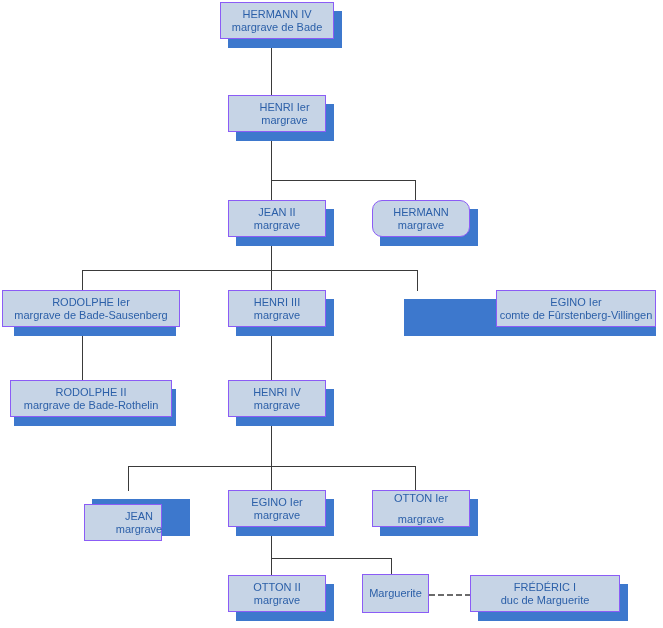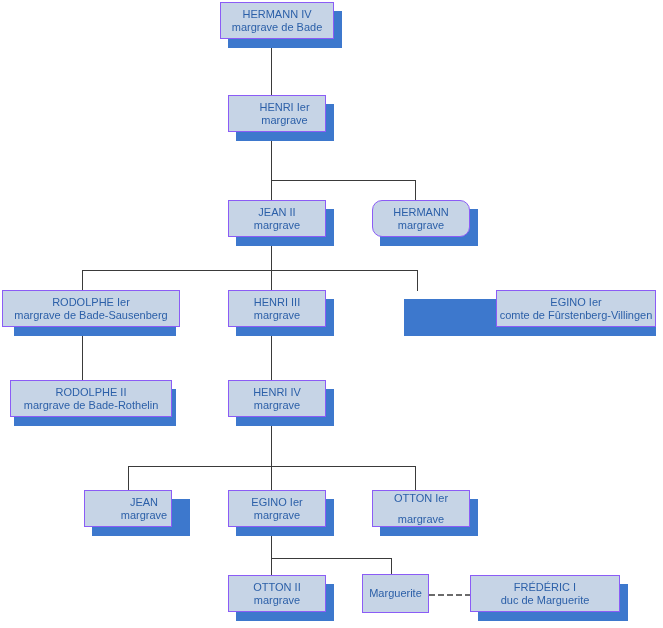--- a/index.html
+++ b/index.html
@@ -146,21 +146,21 @@
   <div class="node" style="left:2px; top:380px; width:162px; height:37px;margin-left:8px;">
     <span class="l1">RODOLPHE II</span>
     <span class="l2">margrave de Bade-Rothelin</span>
   </div>
 
   <div class="node" style="left:228px; top:380px; width:98px; height:37px;">
     <span class="l1">HENRI IV</span>
     <span class="l2">margrave</span>
   </div>
 
-  <div class="node" style="left:84px; top:490px; width:88px; height:37px;padding-left:32px;">
+  <div class="node" style="left:84px; top:504px; width:78px; height:37px;padding-left:32px;">
     <span class="l1">JEAN</span>
     <span class="l2">margrave</span>
   </div>
 
   <div class="node" style="left:228px; top:490px; width:98px; height:37px;">
     <span class="l1">EGINO Ier</span>
     <span class="l2">margrave</span>
   </div>
 
   <div class="node" style="left:372px; top:490px; width:98px; height:37px;gap:8px;">

